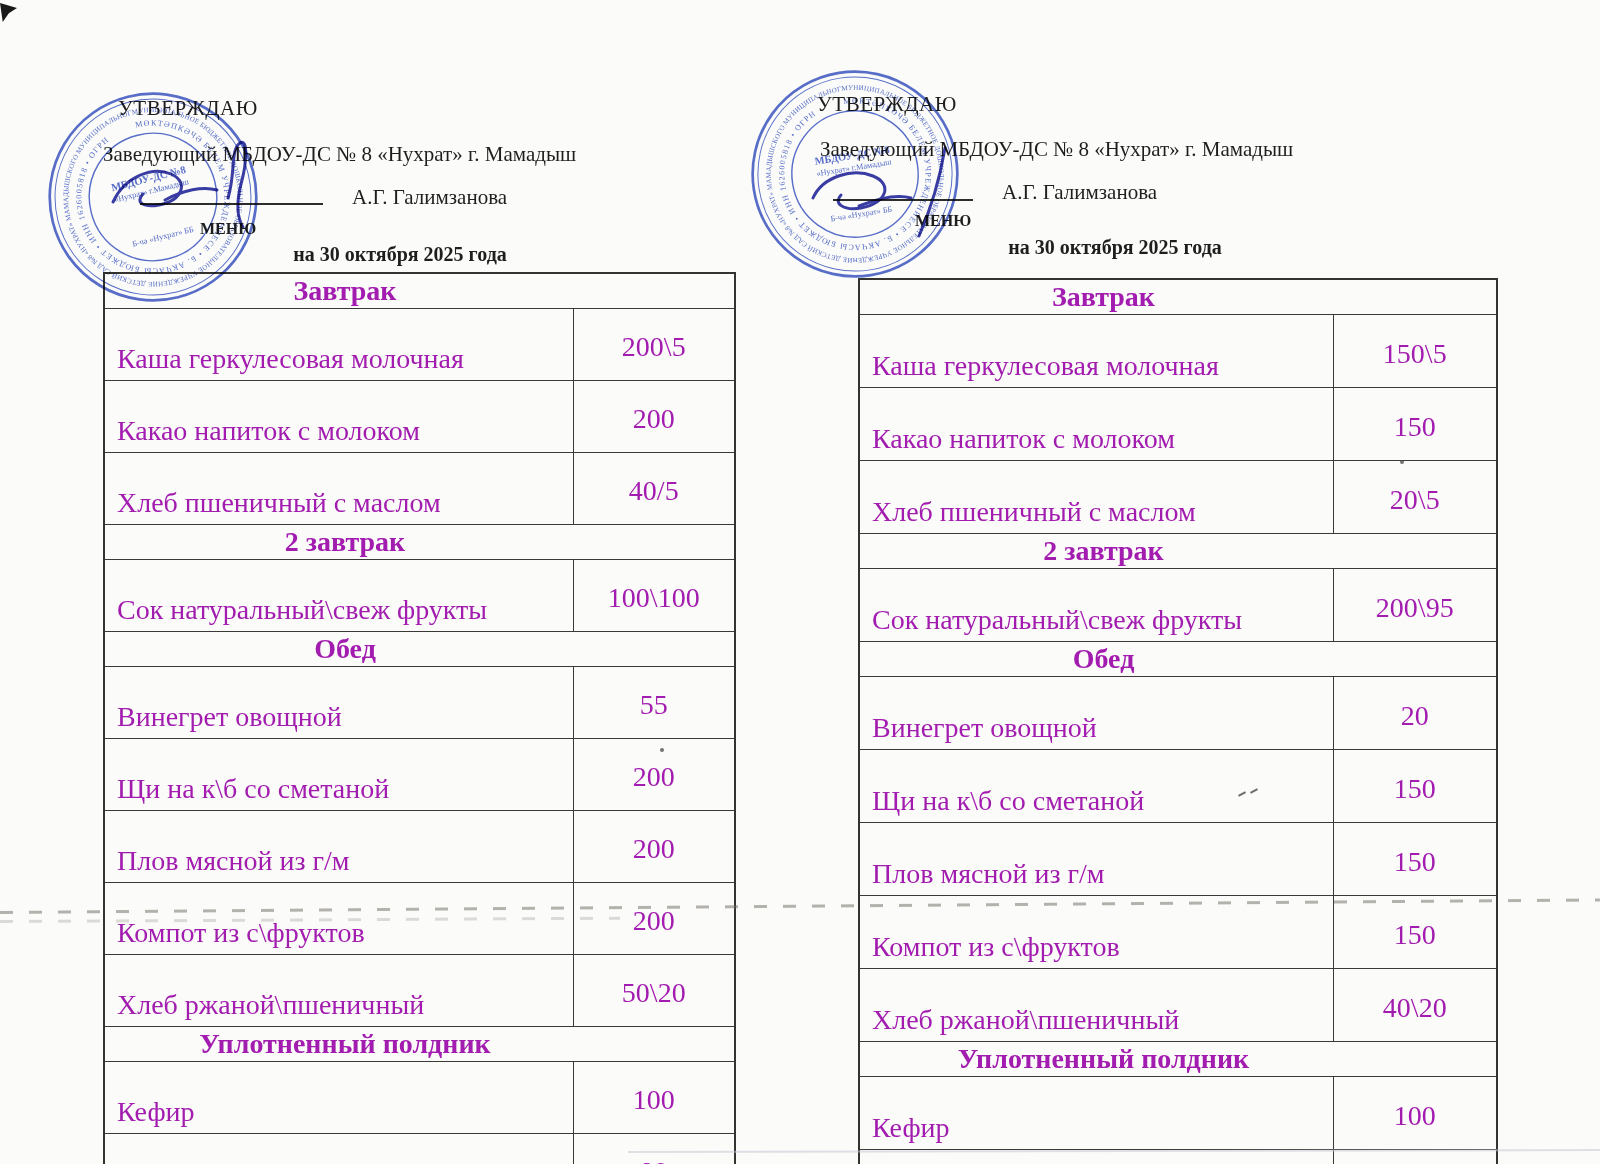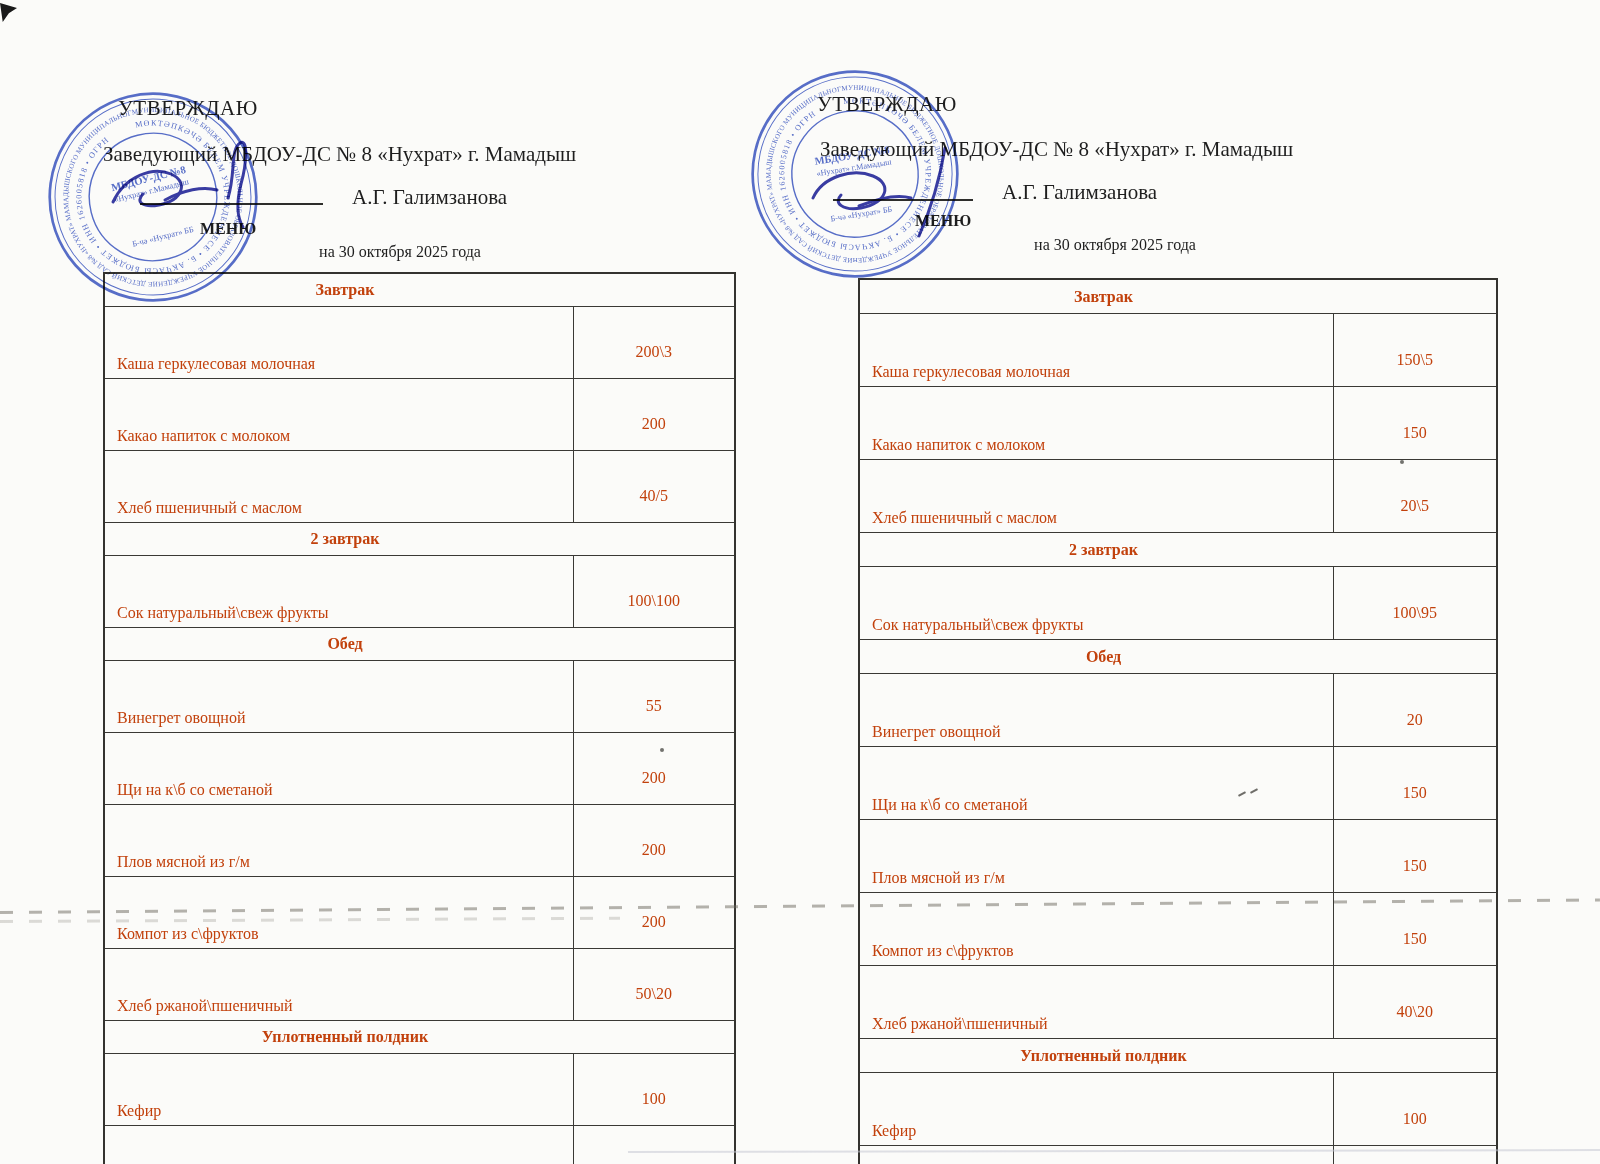--- a/index.html
+++ b/index.html
@@ -8,25 +8,25 @@
     background:#fbfbf9;overflow:hidden;
     font-family:"Liberation Serif","DejaVu Serif",serif;color:#1e1e1e;
   }
   .abs{position:absolute;}
   
   .approve{font-size:21px;letter-spacing:.5px;}
   .headline{font-size:21px;white-space:nowrap;}
   .signer{font-size:21px;white-space:nowrap;margin-left:22px;}
   .sig-underline{height:2px;background:#2d2d2b;}
   .menu-title{font-size:16px;font-weight:bold;text-align:left;width:400px;}
-  .menu-date{font-size:16px;font-weight:normal;text-align:center;width:400px;}
+  .menu-date{font-size:20px;font-weight:bold;text-align:center;width:400px;}
   
   table.menu{border-collapse:collapse;table-layout:fixed;background:transparent;}
   table.menu{border:2.6px solid #34332f;}
-  table.menu td{border:1.7px solid #3a3935;font-size:16px;color:#c2410c;overflow:hidden;}
+  table.menu td{border:1.7px solid #3a3935;font-size:28px;color:#a21caf;overflow:hidden;}
   td.sec{font-weight:bold;text-align:center;vertical-align:middle;padding-right:150px;}
   td.dish{vertical-align:bottom;padding:8px 0 5px 12px;white-space:nowrap;}
   td.qty{text-align:center;vertical-align:bottom;padding-bottom:17px;}
   .doc-left .sec-row td{height:30px;}
   .doc-left .item-row td{height:53px;}
   .doc-right .sec-row td{height:31px;}
   .doc-right .item-row td{height:54px;}
   .doc-left col.c1{width:469px;} .doc-left col.c2{width:162px;}
   .doc-right col.c1{width:474px;} .doc-right col.c2{width:164px;}
   
@@ -77,21 +77,21 @@
       <colgroup>
           <col class="c1">
           <col class="c2">
         </colgroup>
       <tbody>
           <tr class="sec-row">
             <td colspan="2" class="sec">Завтрак</td>
           </tr>
           <tr class="item-row">
             <td class="dish">Каша геркулесовая молочная</td>
-            <td class="qty">200\3</td>
+            <td class="qty">200\5</td>
           </tr>
           <tr class="item-row">
             <td class="dish">Какао напиток с молоком</td>
             <td class="qty">200</td>
           </tr>
           <tr class="item-row">
             <td class="dish">Хлеб пшеничный с маслом</td>
             <td class="qty">40/5</td>
           </tr>
           <tr class="sec-row">
@@ -178,21 +178,21 @@
           </tr>
           <tr class="item-row">
             <td class="dish">Хлеб пшеничный с маслом</td>
             <td class="qty">20\5</td>
           </tr>
           <tr class="sec-row">
             <td colspan="2" class="sec">2 завтрак</td>
           </tr>
           <tr class="item-row">
             <td class="dish">Сок натуральный\свеж фрукты</td>
-            <td class="qty">100\95</td>
+            <td class="qty">200\95</td>
           </tr>
           <tr class="sec-row">
             <td colspan="2" class="sec">Обед</td>
           </tr>
           <tr class="item-row">
             <td class="dish">Винегрет овощной</td>
             <td class="qty">20</td>
           </tr>
           <tr class="item-row">
             <td class="dish">Щи на к\б со сметаной</td>

